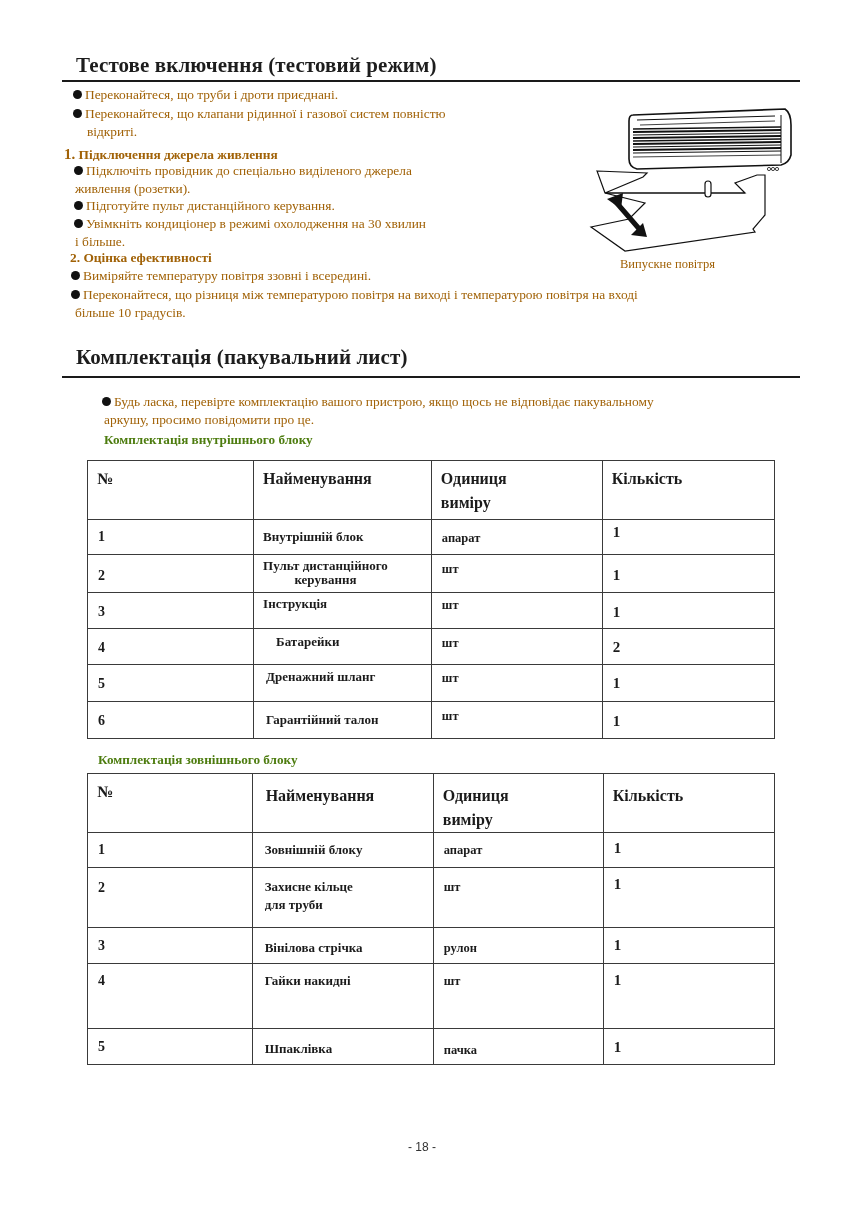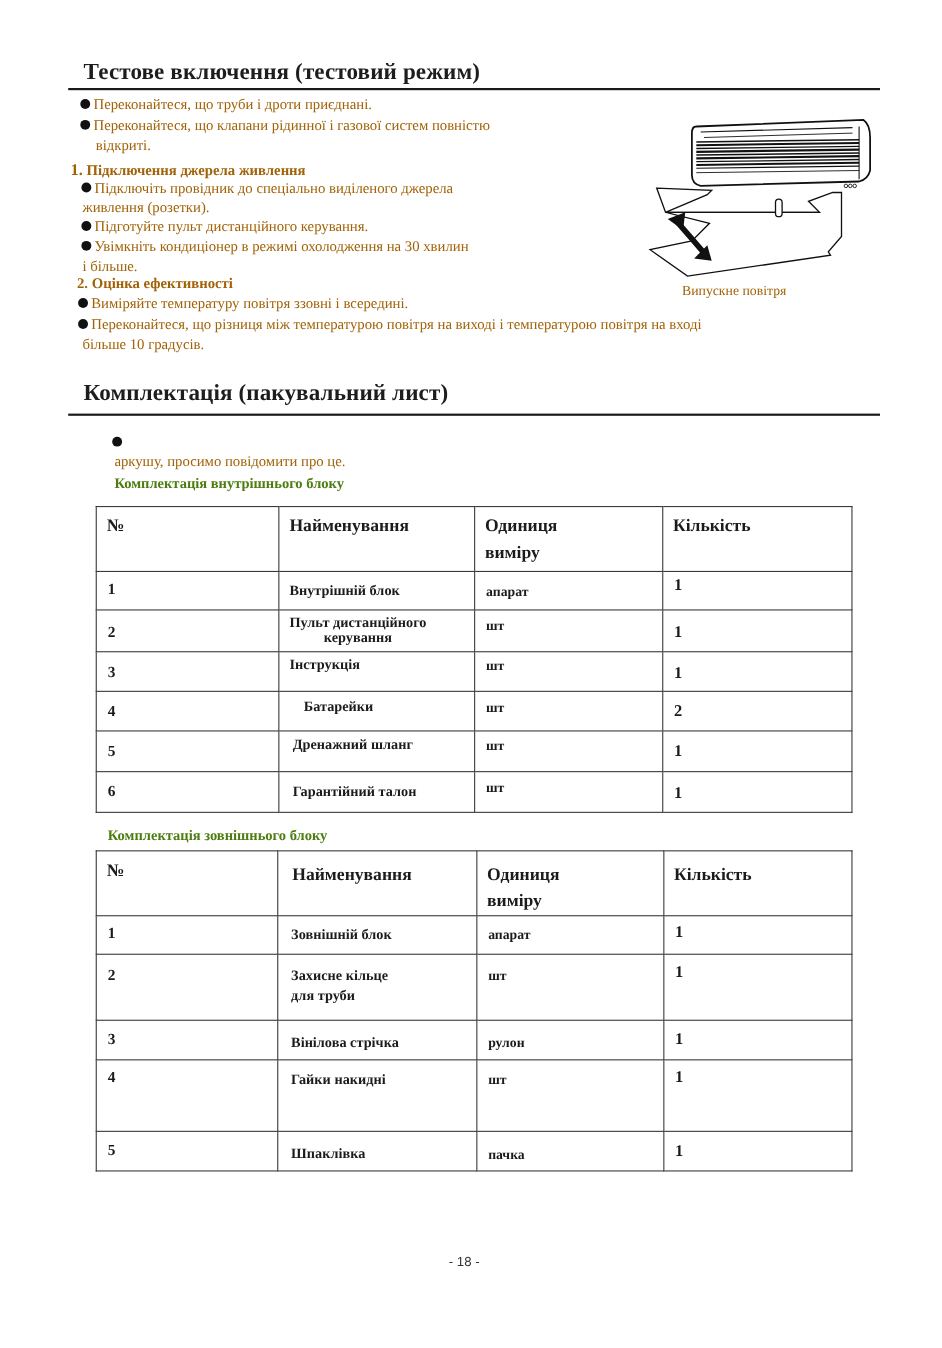--- a/index.html
+++ b/index.html
@@ -115,21 +115,21 @@
     <polygon points="22,104 38,98 36,114" fill="#111"></polygon>
     <polygon points="62,142 46,140 58,128" fill="#111"></polygon>
   </svg>
 </div>
 <div class="abs txt" style="left:620px; top:256px; font-size:12.5px;">Випускне повітря</div>
 
 <div class="abs h1" style="left:76px; top:345px;">Комплектація (пакувальний лист)</div>
 <div class="rule" style="left:62px; top:376px; width:738px;"></div>
 
 <div class="abs txt" style="left:102px; top:393px;">
-  <span class="bullet"></span>
+  <span class="bullet"></span><span>Будь ласка, перевірте комплектацію вашого пристрою, якщо щось не відповідає пакувальному</span>
 </div>
 <div class="abs txt" style="left:104px; top:411px;">аркушу, просимо повідомити про це.</div>
 <div class="abs subhead" style="left:104px; top:432px;">Комплектація внутрішнього блоку</div>
 
 <table class="pk" style="top:460px;">
   <tbody>
       <tr style="height:59px;">
     <td class="c1 hdr">№</td>
     <td class="c2 hdr">Найменування</td>
     <td class="c3 hdr"><span>Одиниця</span><br><span>виміру</span></td>
@@ -230,21 +230,21 @@
     <td class="c1 hdr">№</td>
     <td class="c2 hdr" style="padding-top:10px !important; padding-left:13px !important;">Найменування</td>
     <td class="c3 hdr" style="padding-top:10px !important;"><span>Одиниця</span><br><span>виміру</span></td>
     <td class="c4 hdr" style="padding-top:10px !important;">Кількість</td>
   </tr>
   <tr style="height:35px;">
     <td>
           <span class="in cellnum" style="left:10px; top:9px;">1</span>
         </td>
     <td>
-          <span class="in cellname" style="left:12px; top:10px;">Зовнішній блок</span>
+          <span class="in cellname" style="left:12px; top:10px;">Зовнішній блоку</span>
         </td>
     <td>
           <span class="in cellunit" style="left:10px; top:10px;">апарат</span>
         </td>
     <td>
           <span class="in cellqty" style="left:10px; top:7px;">1</span>
         </td>
   </tr>
   <tr style="height:60px;">
     <td>

